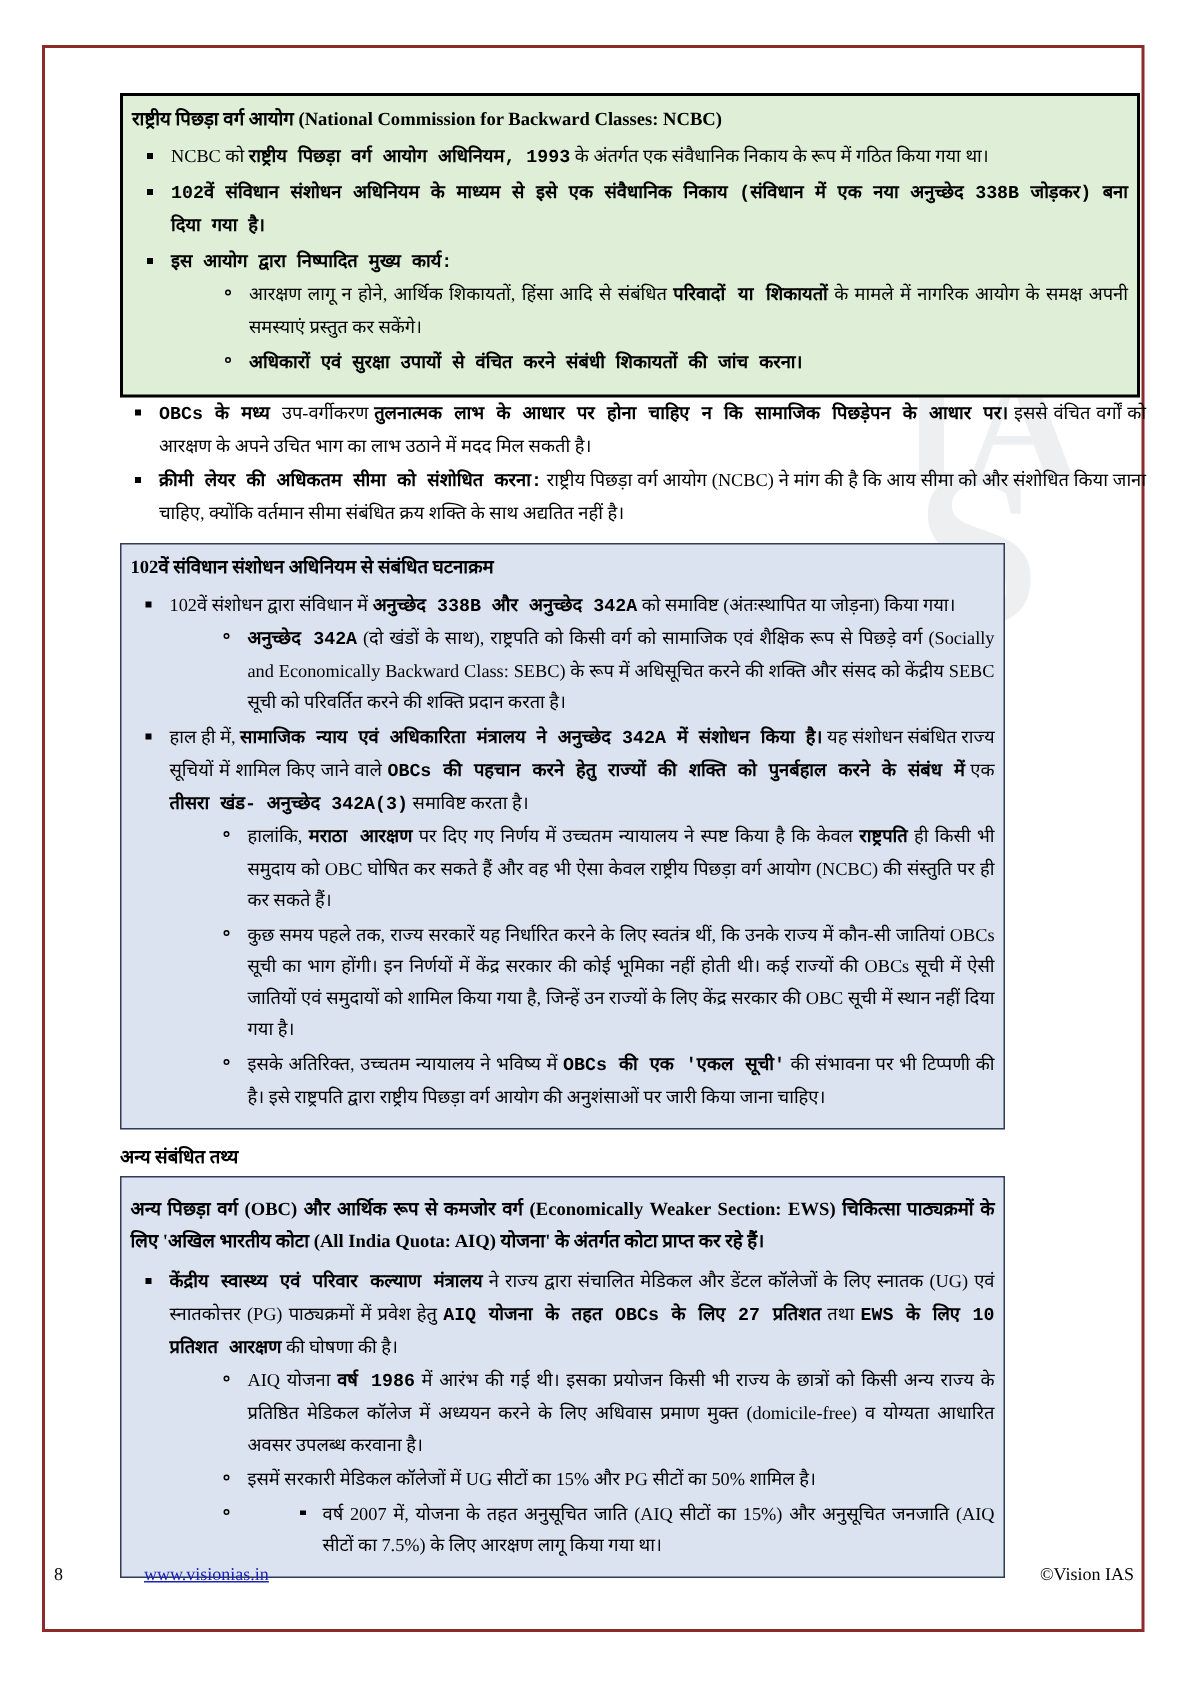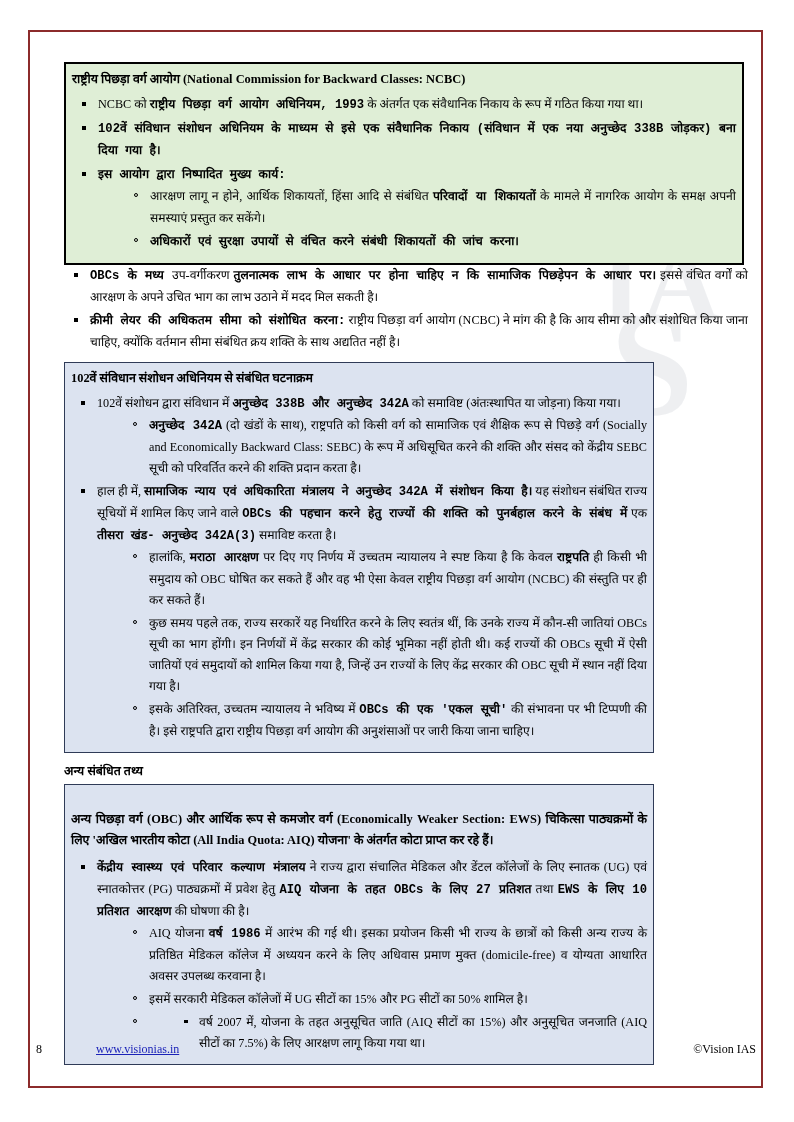--- a/index.html
+++ b/index.html
@@ -35,21 +35,21 @@
     height: 190px;
     pointer-events: none;
     z-index: 0;
     opacity: 0.30;
   }
   #watermark svg { display:block; }
 
   
   #content {
     position: absolute;
-    left: 64px;
+    left: 80px;
     top: 62px;
     width: 684px;
     z-index: 2;
   }
 
   
   .box {
     box-sizing: border-box;
     padding: 7px 6px 8px 6px;
     margin: 0;
@@ -77,21 +77,21 @@
     font-size: 12.4px;
     font-weight: bold;
     color: #000;
     line-height: 1.5;
     margin: 9px 0 4px 0;
   }
   .lead {
     font-size: 12.4px;
     font-weight: bold;
     line-height: 1.72;
-    margin: 17px 0 5px 0;
+    margin: 4px 0 5px 0;
     text-align: justify;
   }
 
   ul.lvl1, ul.lvl2, ul.lvl3 {
     margin: 0;
     padding: 0;
     list-style: none;
   }
   li.item {
     position: relative;

